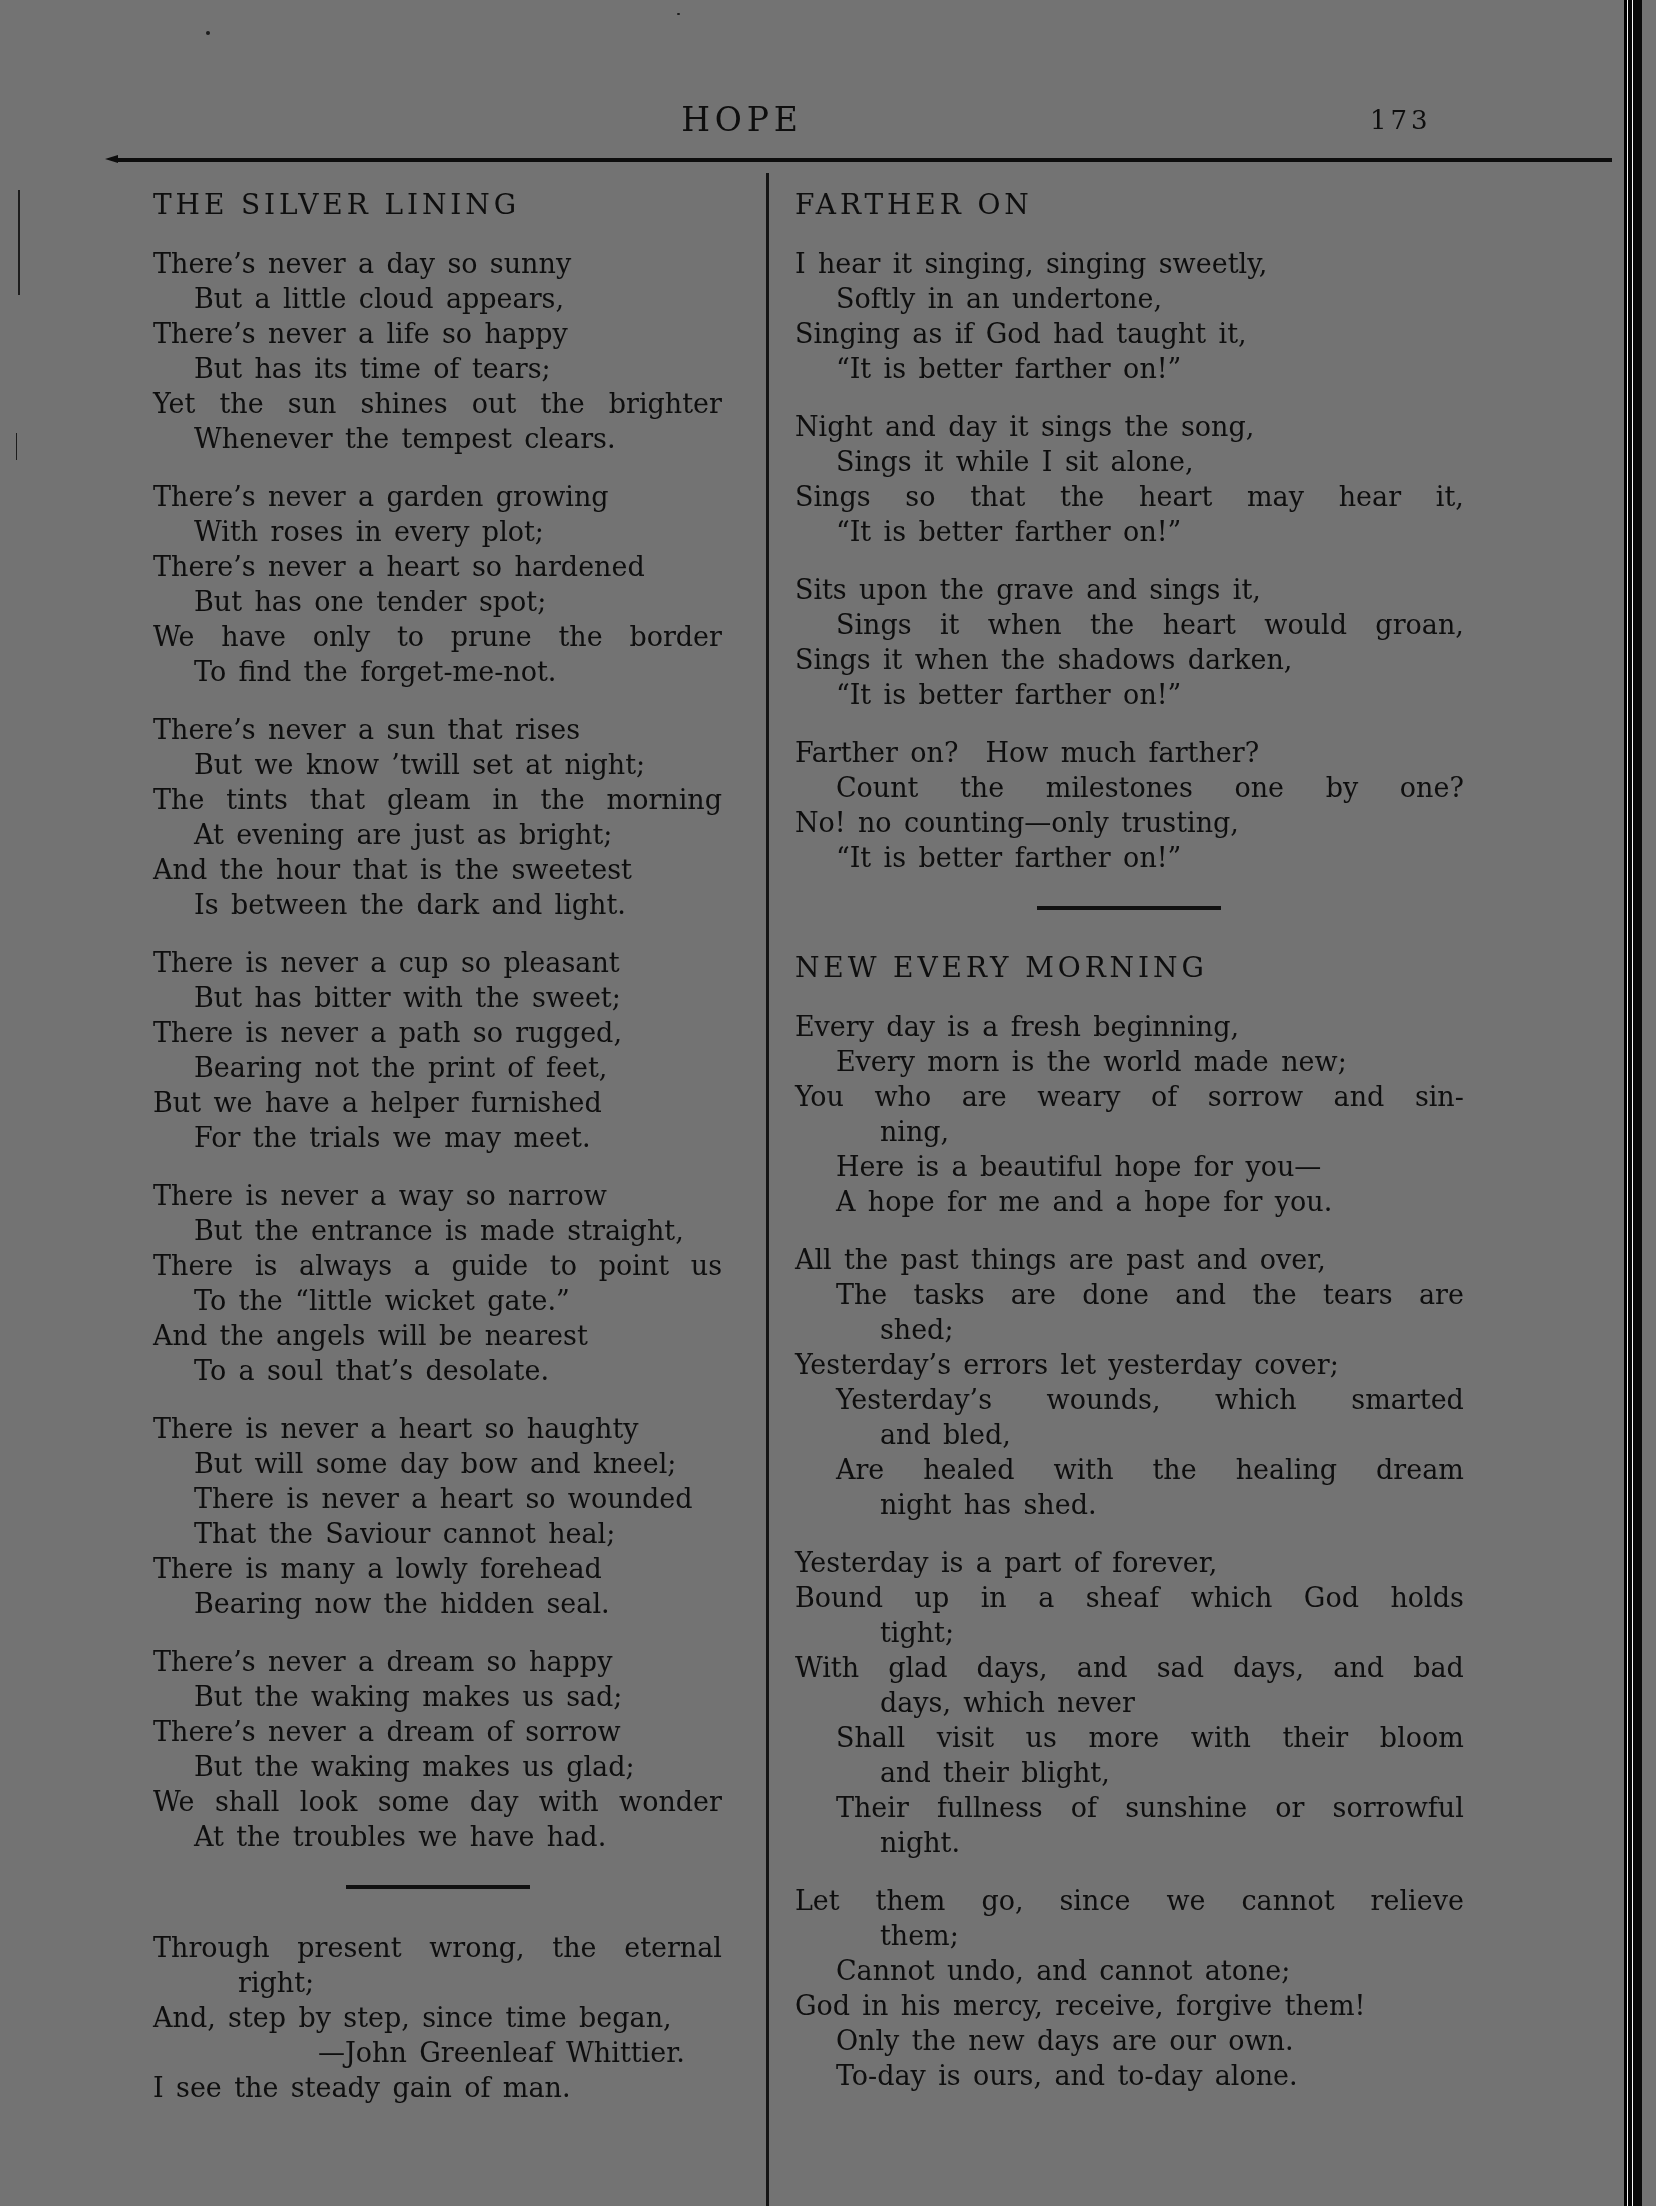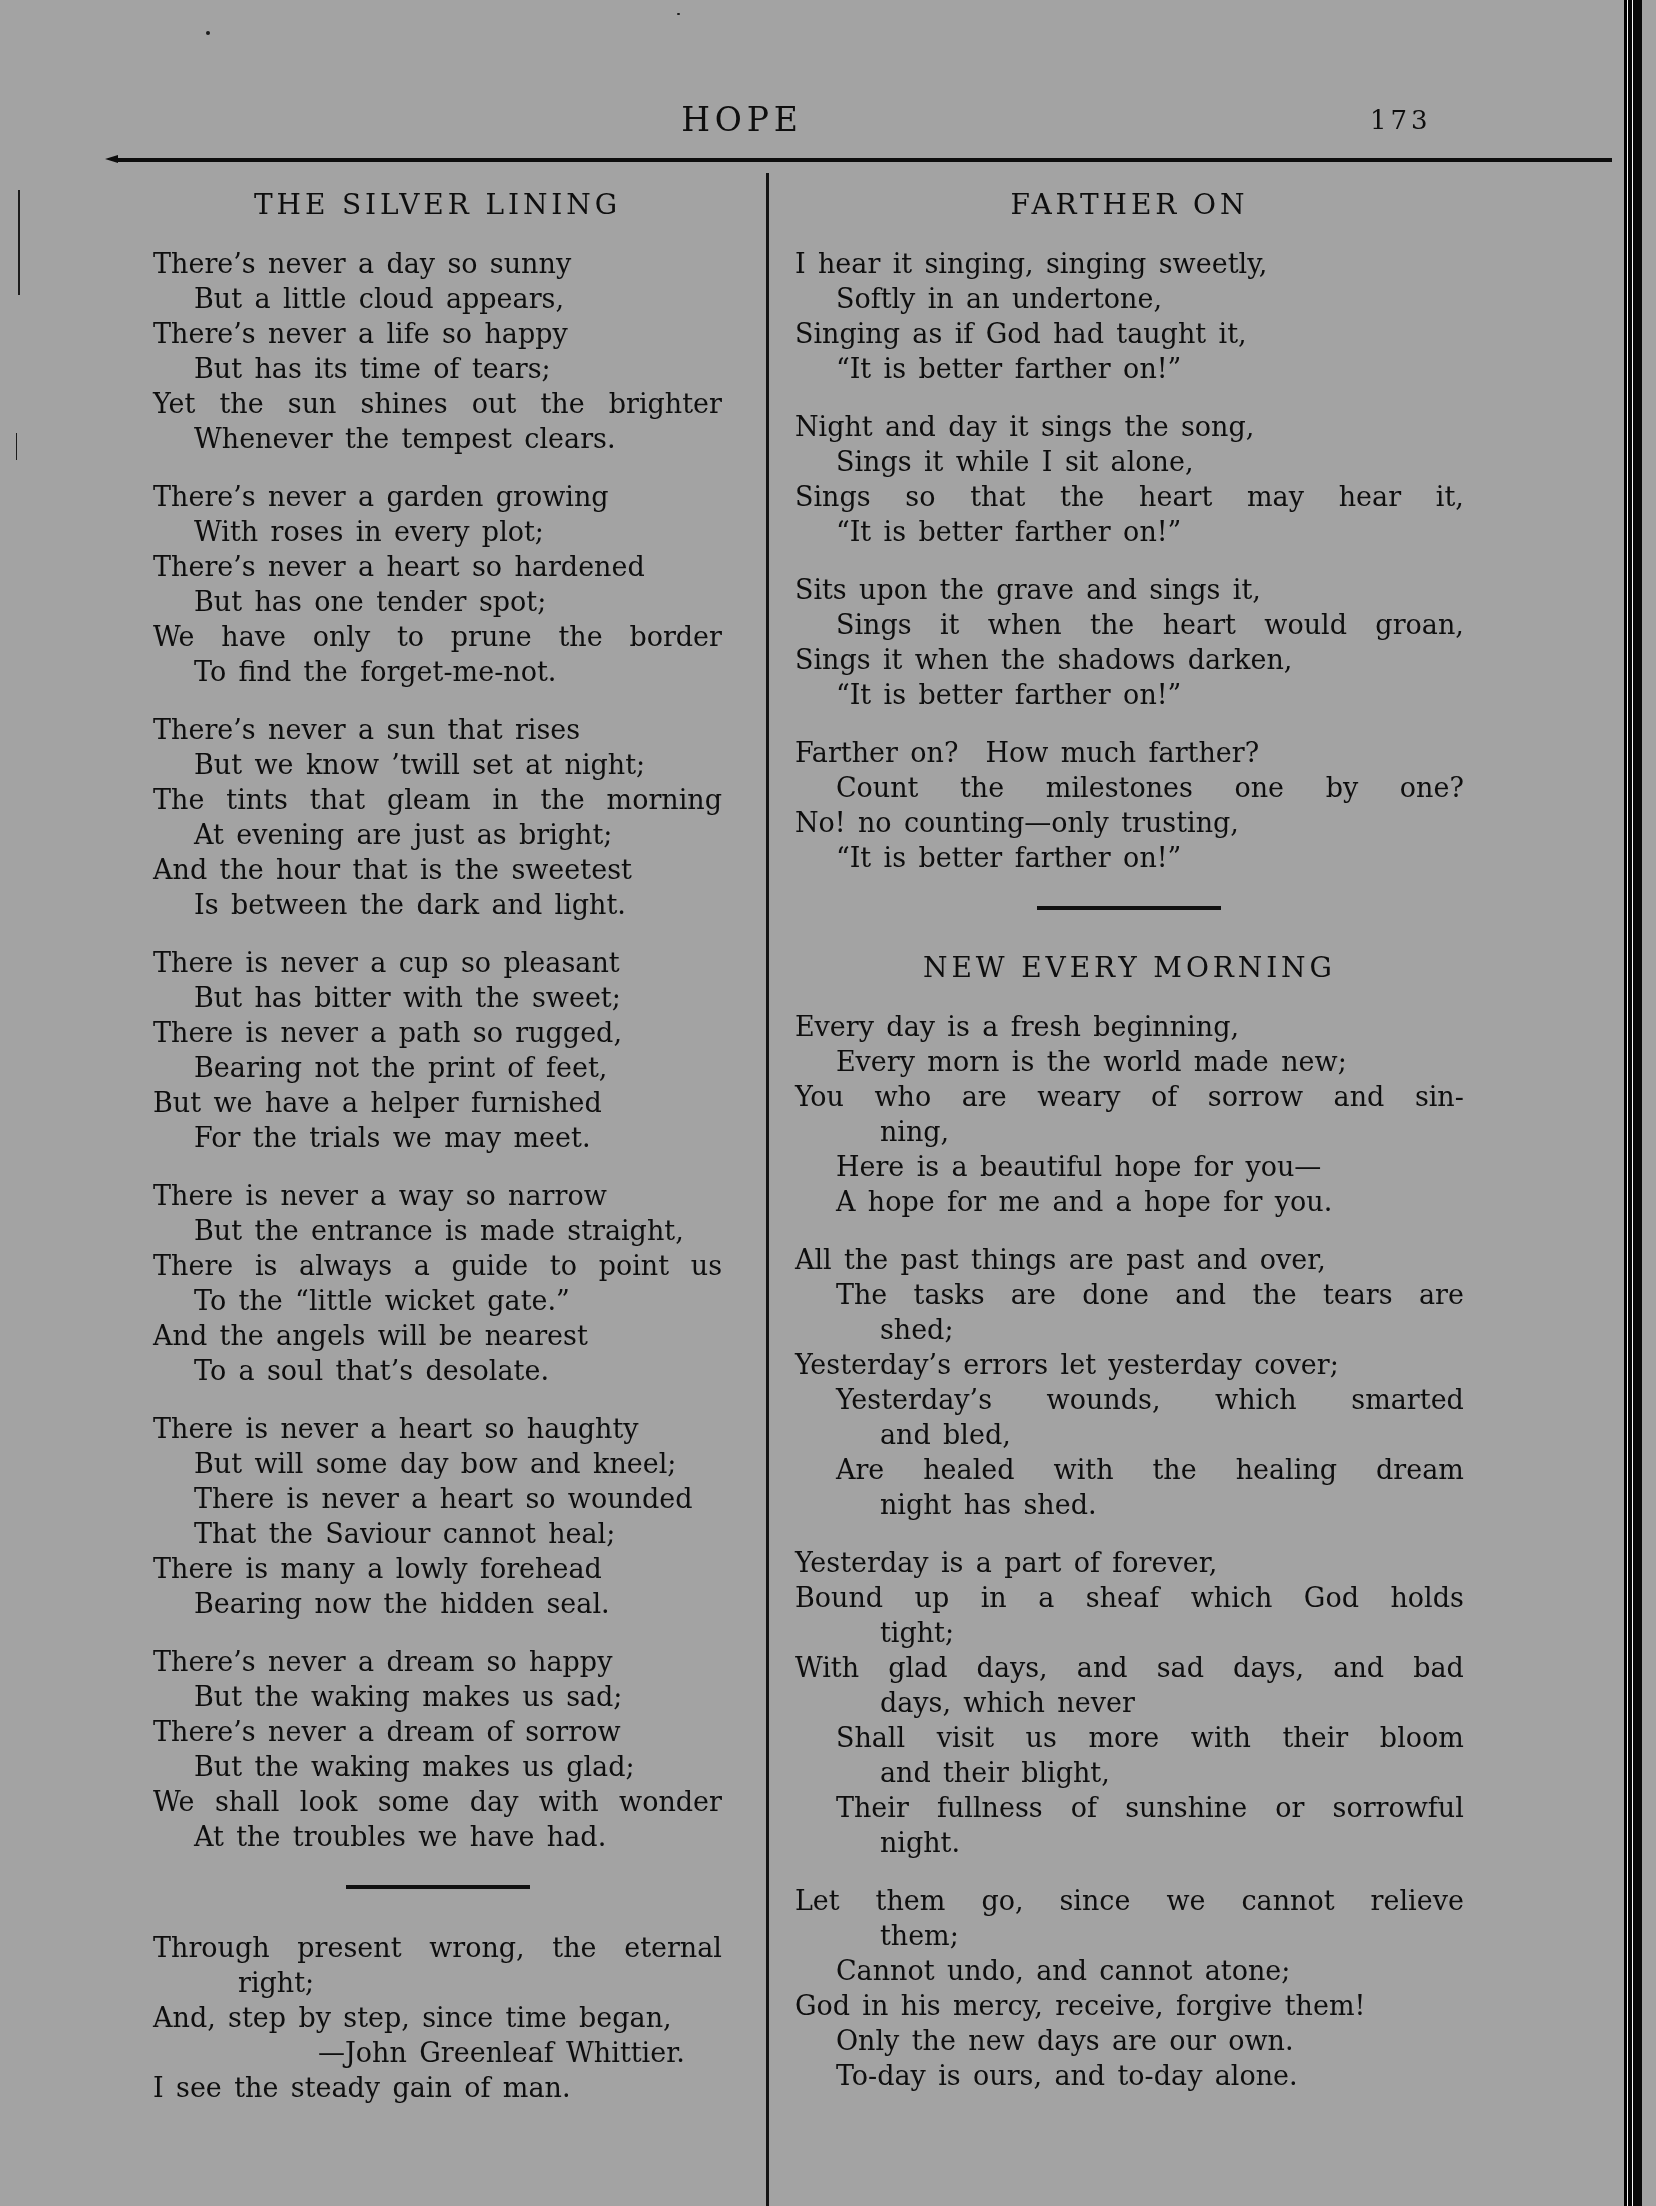--- a/index.html
+++ b/index.html
@@ -1,19 +1,19 @@
 <!DOCTYPE html>
 <html><head>
 <meta charset="utf-8">
 <style>
   html, body { margin: 0; padding: 0; background: #ffffff; }
   .page {
     position: relative;
     width: 1656px; height: 2207px;
-    background: #a3a3a3;
+    background: #737373;
     color: #0e0e0e;
     font-family: "DejaVu Serif", "Liberation Serif", serif;
     overflow: hidden;
   }
   
   .header-title {
     position: absolute; left: 116px; top: 100px; width: 1252px;
     text-align: center; font-size: 33px; letter-spacing: 4.9px;
   }
   .page-number {
@@ -37,21 +37,21 @@
     position: absolute; left: 116px; top: 173px;
     width: 1494px; height: 2034px;
     display: flex;
   }
   .col { box-sizing: border-box; }
   #col-left  { width: 650px; padding: 11.6px 44px 0 37px; }
   .divider   { width: 2.9px; background: #141414; }
   #col-right { width: 841px; padding: 11.6px 146px 0 26px; }
 
   .poem-title {
-    text-align: center;
+    text-align: left;
     font-size: 28px; letter-spacing: 3.9px;
     margin: 3.9px 0 25px 0;
     white-space: nowrap;
   }
   .stanza { margin: 16px 0 23px 0; }
   .line {
     font-size: 27px; line-height: 35px;
     word-spacing: 0.14em;
     white-space: normal;
   }

